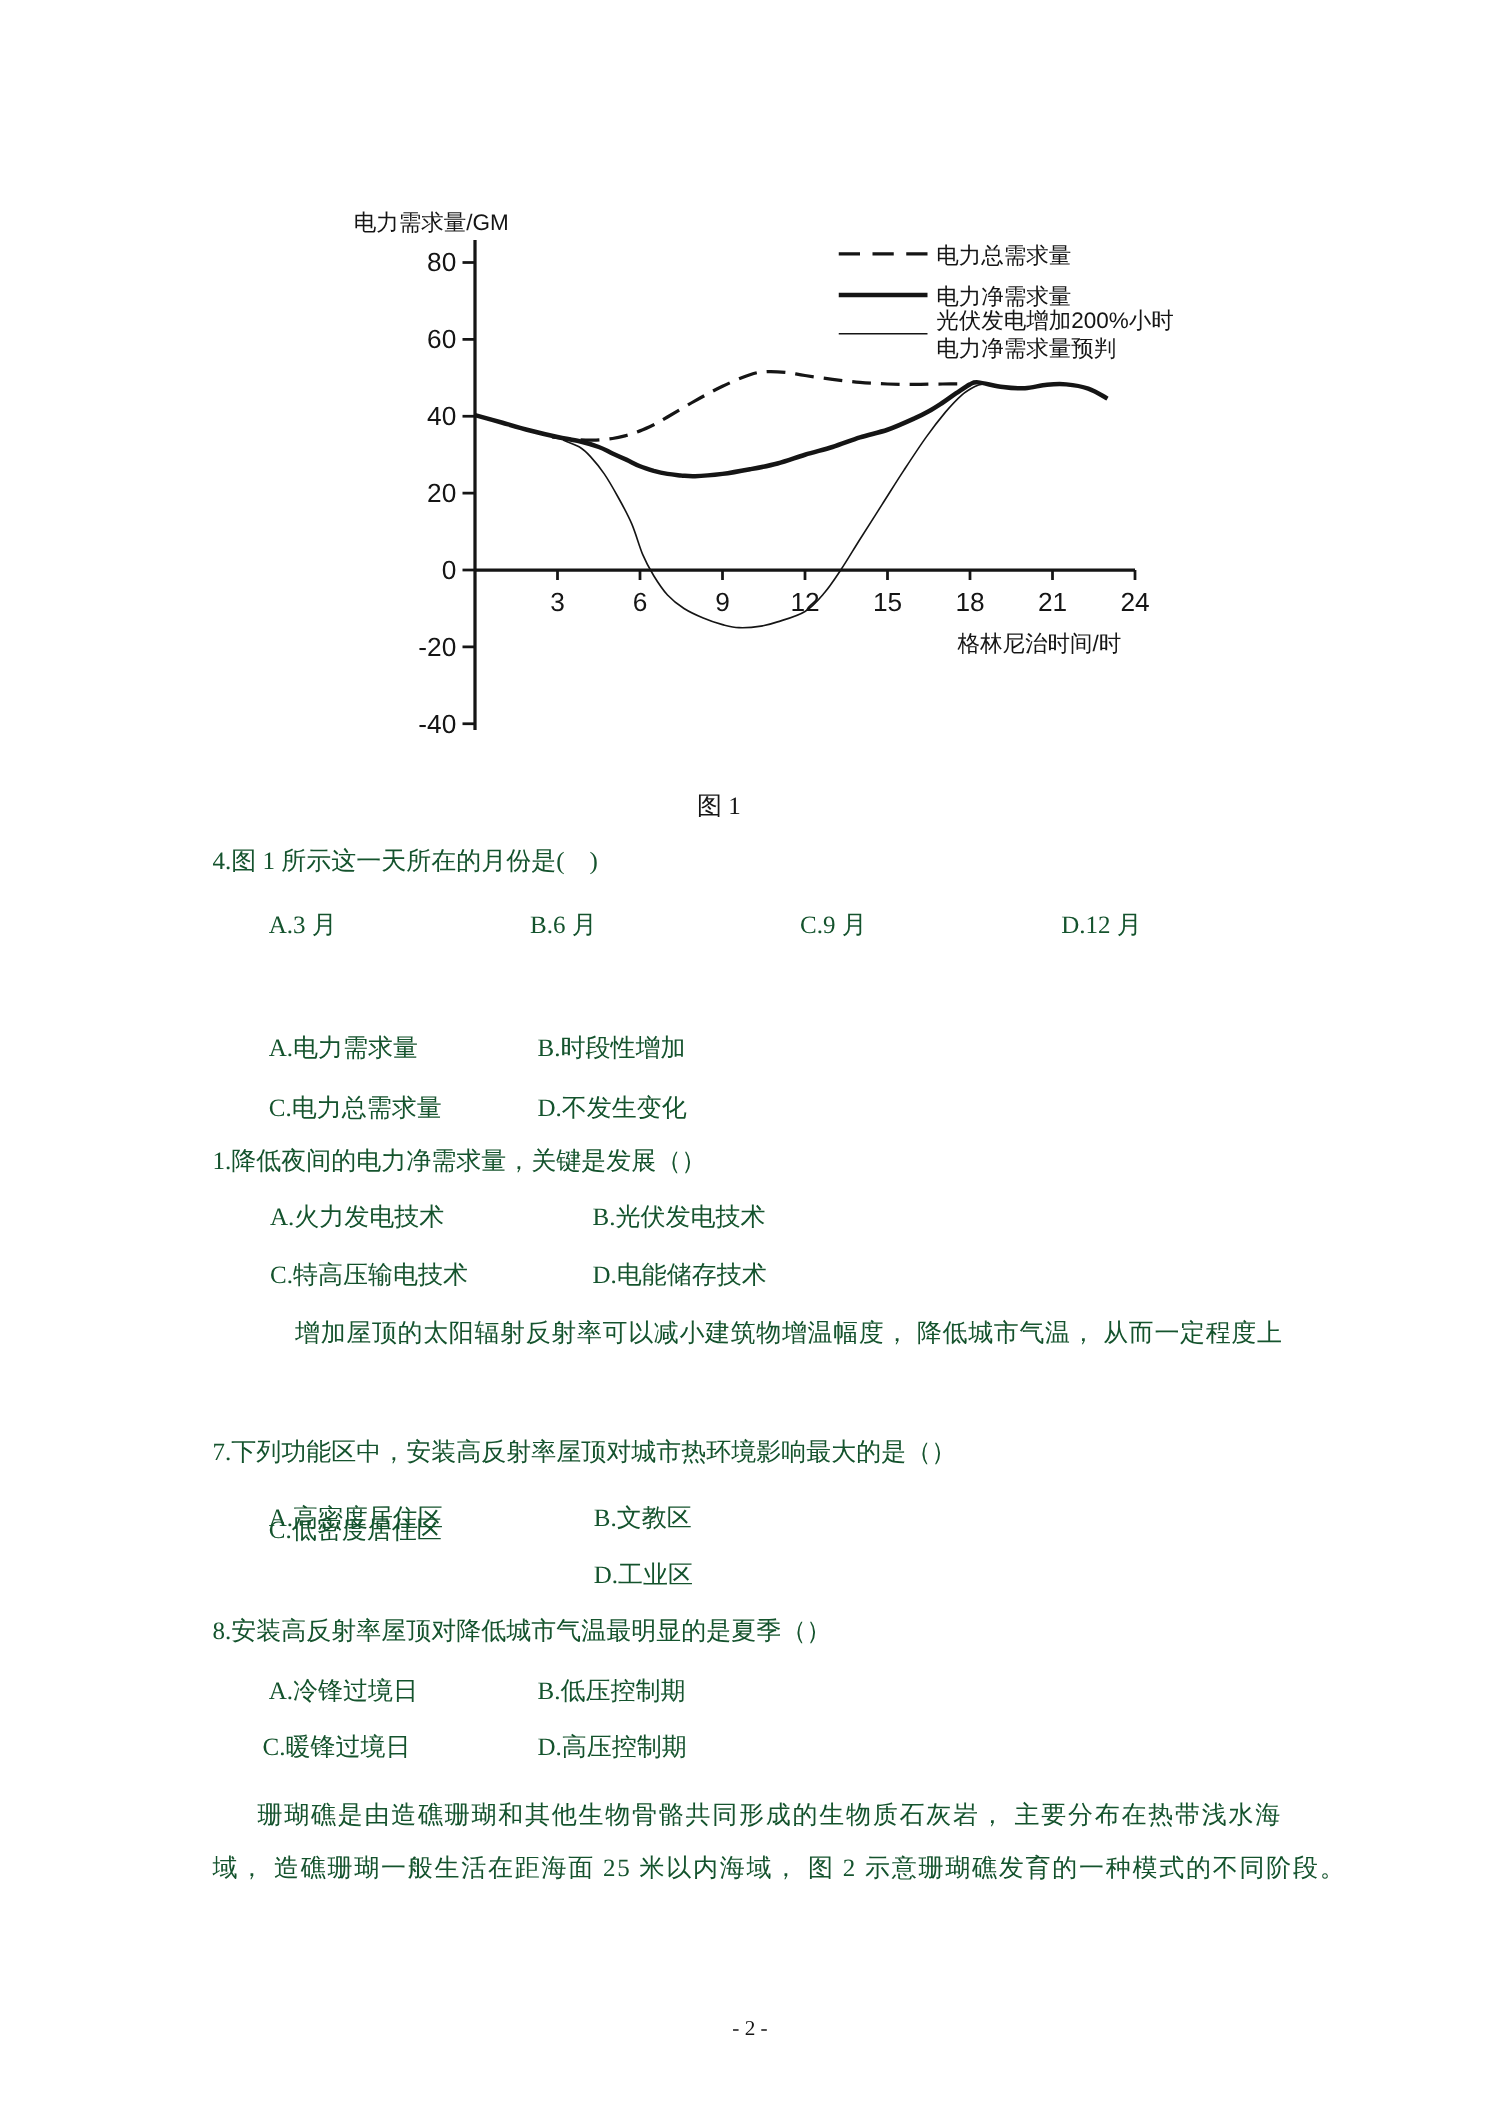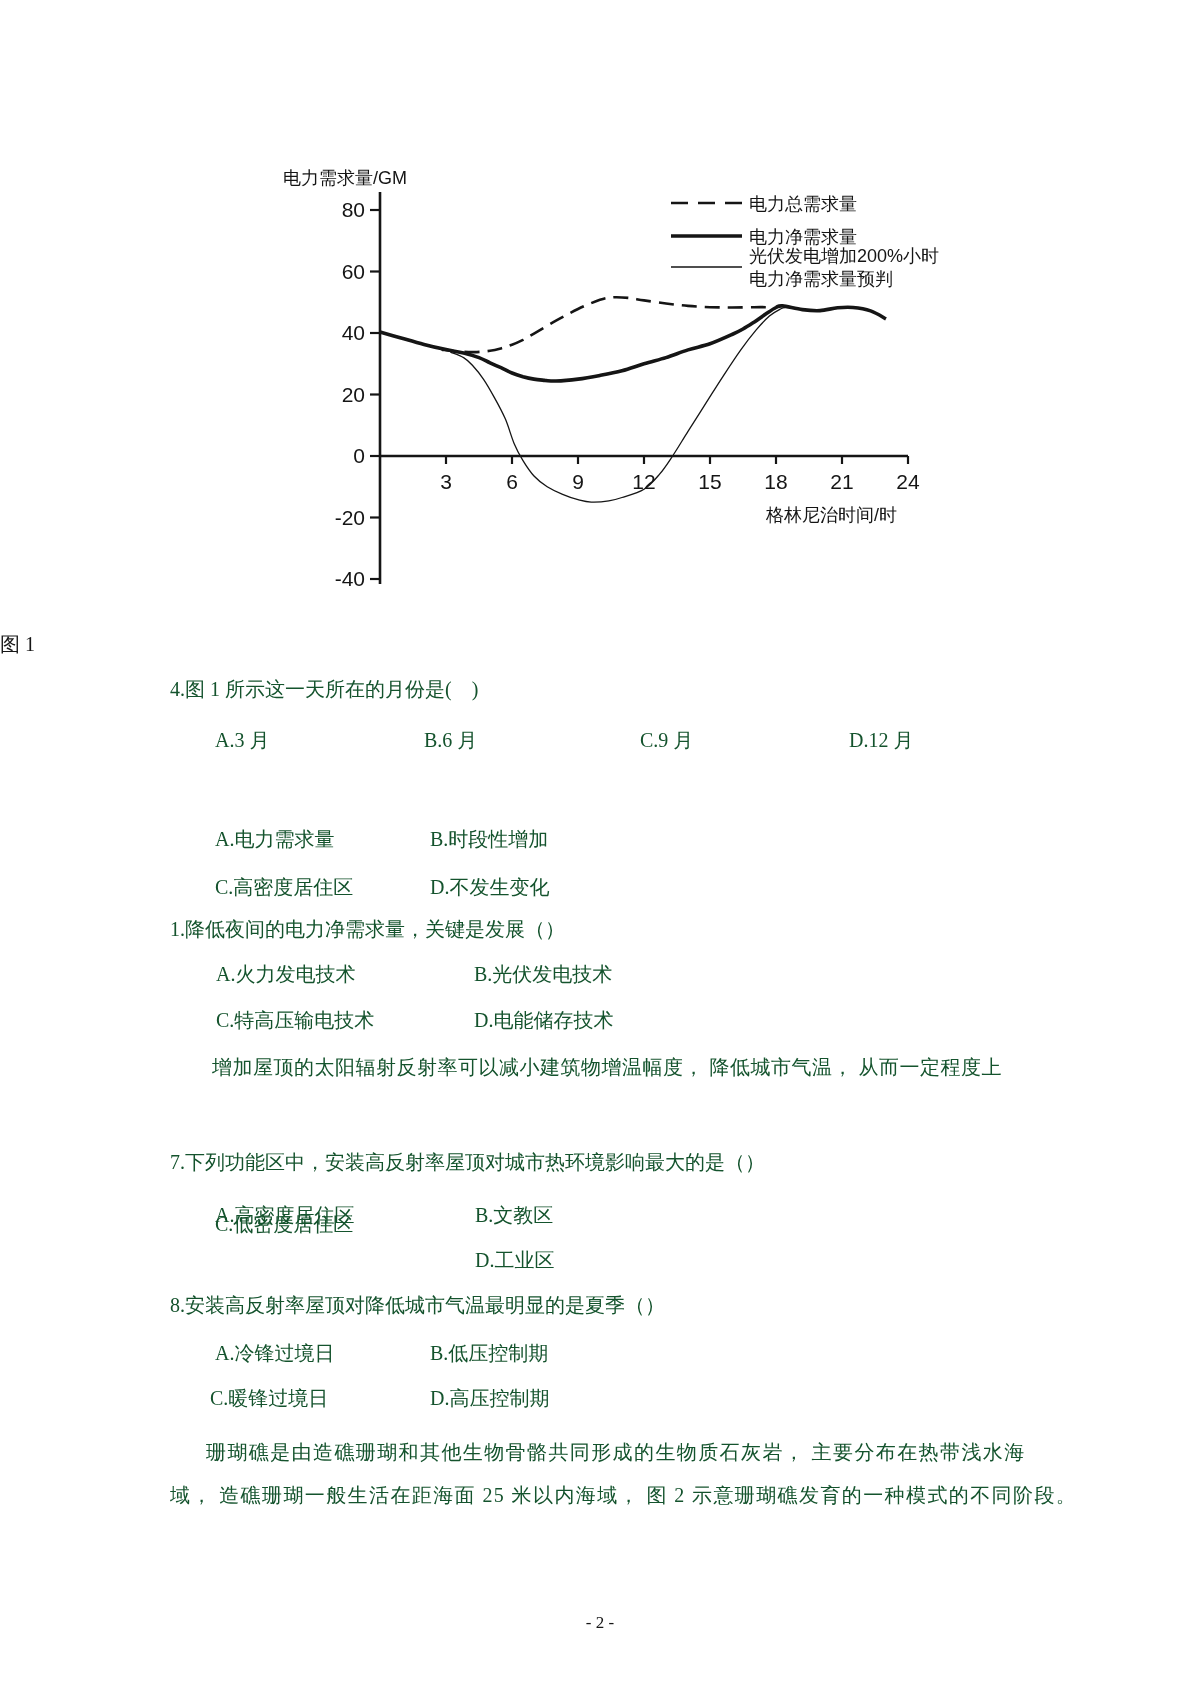--- a/index.html
+++ b/index.html
@@ -1,23 +1,23 @@
 <!DOCTYPE html>
 <html><head>
 <meta charset="utf-8">
 <style>
   html,body{margin:0;padding:0;background:#ffffff;}
   .page{position:relative;width:1200px;height:1698px;background:#ffffff;overflow:hidden;
         font-family:"Liberation Serif","DejaVu Serif",serif;color:#161616;}
   #chart-svg{position:absolute;left:0;top:0;}
   #chart-svg text{font-family:"Liberation Sans","DejaVu Sans",sans-serif;fill:#151515;}
   .t{position:absolute;font-size:20px;line-height:1.25;color:#14532d;white-space:pre;}
-  .lsA{letter-spacing:0.5px;}
+  .lsA{letter-spacing:0.5px;margin-left:24px;}
   .lsB{letter-spacing:1.4px;}
-  .caption{position:absolute;left:0;width:1150px;text-align:left;font-size:20px;}
+  .caption{position:absolute;left:0;width:1150px;text-align:center;font-size:20px;}
   .pagenum{position:absolute;left:0;width:1200px;text-align:center;font-size:17px;}
 </style>
 </head>
 <body>
 
 <div class="page">
 
   <svg id="chart-svg" width="1200" height="600" viewBox="0 0 1200 600">
       <line x1="380" y1="192" x2="380" y2="584" stroke="#151515" stroke-width="2.6"></line>
       <line x1="380" y1="456" x2="908" y2="456" stroke="#151515" stroke-width="2.6"></line>
@@ -68,21 +68,21 @@
   <div class="caption" style="top:631px">图 1</div>
 
   <div class="t" style="left:170px;top:677px">4.图 1 所示这一天所在的月份是(    )</div>
   <div class="t" style="left:215px;top:728px">A.3 月</div>
   <div class="t" style="left:424px;top:728px">B.6 月</div>
   <div class="t" style="left:640px;top:728px">C.9 月</div>
   <div class="t" style="left:849px;top:728px">D.12 月</div>
 
   <div class="t" style="left:215px;top:827px">A.电力需求量</div>
   <div class="t" style="left:430px;top:827px">B.时段性增加</div>
-  <div class="t" style="left:215px;top:875px">C.高密度居住区</div>
+  <div class="t" style="left:215px;top:875px">C.电力总需求量</div>
   <div class="t" style="left:430px;top:875px">D.不发生变化</div>
 
   <div class="t" style="left:170px;top:917px">1.降低夜间的电力净需求量，关键是发展（）</div>
   <div class="t" style="left:216px;top:962px">A.火力发电技术</div>
   <div class="t" style="left:474px;top:962px">B.光伏发电技术</div>
   <div class="t" style="left:216px;top:1008px">C.特高压输电技术</div>
   <div class="t" style="left:474px;top:1008px">D.电能储存技术</div>
 
   <div class="t lsA" style="left:212px;top:1055px">增加屋顶的太阳辐射反射率可以减小建筑物增温幅度， 降低城市气温， 从而一定程度上</div>
 

